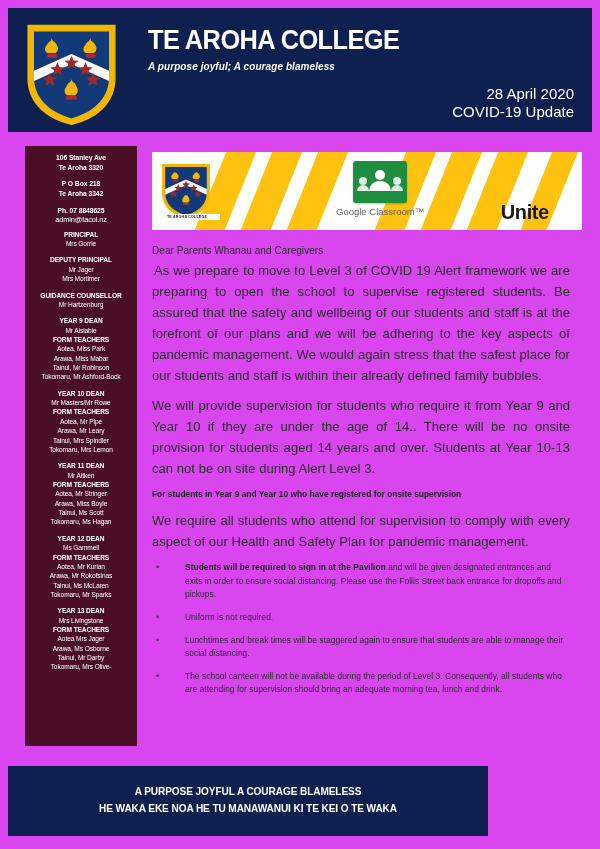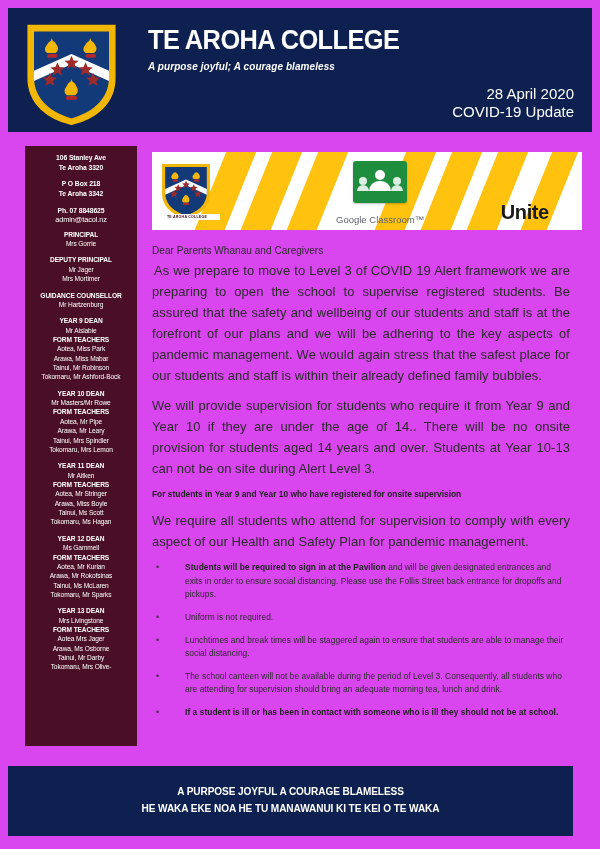--- a/index.html
+++ b/index.html
@@ -173,21 +173,21 @@
     width: 12px; height: 6px;
     background: #ffffff;
     border-radius: 6px 6px 0 0;
     opacity: .85;
   }
   .gc-barl { left: 4px; }
   .gc-barr { right: 4px; }
   .gc-text {
     font-size: 9.5px;
     color: #5f6368;
-    margin-top: 11px;
+    margin-top: 3px;
     white-space: nowrap;
   }
   .unite {
     position: absolute;
     right: 14px; top: 12px;
     z-index: 4;
     text-align: left;
     line-height: 1.02;
   }
   .unite-l1, .unite-l2 {
@@ -257,21 +257,21 @@
     left: 4px; top: -1px;
     font-size: 9px;
     color: #3a3a3a;
   }
   .b { font-weight: bold; color: #1f1f1f; }
 
   
   .footer {
     position: absolute;
     left: 8px; top: 766px;
-    width: 565px; height: 70px;
+    width: 480px; height: 70px;
     background: #0e2050;
   }
   .footer-inner {
     position: absolute;
     left: 0; right: 0; top: 17px;
     text-align: center;
     color: #ffffff;
     font-size: 10.5px;
     font-weight: bold;
     line-height: 1.6;
@@ -451,21 +451,20 @@
     <div class="para lead">As we prepare to move to Level 3 of COVID 19 Alert framework we are preparing to open the school to supervise registered students. Be assured that the safety and wellbeing of our students and staff is at the forefront of our plans and we will be adhering to the key aspects of pandemic management. We would again stress that the safest place for our students and staff is within their already defined family bubbles.</div>
     <div class="para">We will provide supervision for students who require it from Year 9 and Year 10 if they are under the age of 14.. There will be no onsite provision for students aged 14 years and over. Students at Year 10-13 can not be on site during Alert  Level 3.</div>
     <div class="subhead">For students in Year 9 and Year 10 who have registered for onsite supervision</div>
     <div class="para">We require all students who attend for supervision to comply with every aspect of our Health and Safety Plan for pandemic management.</div>
 
     <ul class="bullets">
       <li><span class="b">Students will be required to sign in at the Pavilion</span><span> and will be given designated entrances and exits in order to ensure social distancing. Please use the Follis Street back entrance for dropoffs and pickups.</span></li>
       <li><span class="b"></span><span>Uniform is not required.</span></li>
       <li><span class="b"></span><span>Lunchtimes and break times will be staggered again to ensure that students are able to manage their social distancing.</span></li>
       <li><span class="b"></span><span>The school canteen will not be available during the period of Level 3. Consequently, all students who are attending for supervision should bring an adequate morning tea, lunch and drink.</span></li>
-      <li><span class="b">If a student is ill or has been in contact with someone who is ill they should not be at school.</span><span></span></li>
     </ul>
   </div>
 
   <div class="footer">
     <div class="footer-inner">
       <div>A PURPOSE JOYFUL A COURAGE BLAMELESS</div>
       <div>HE WAKA EKE NOA HE TU MANAWANUI KI TE KEI O TE WAKA</div>
     </div>
   </div>
 

